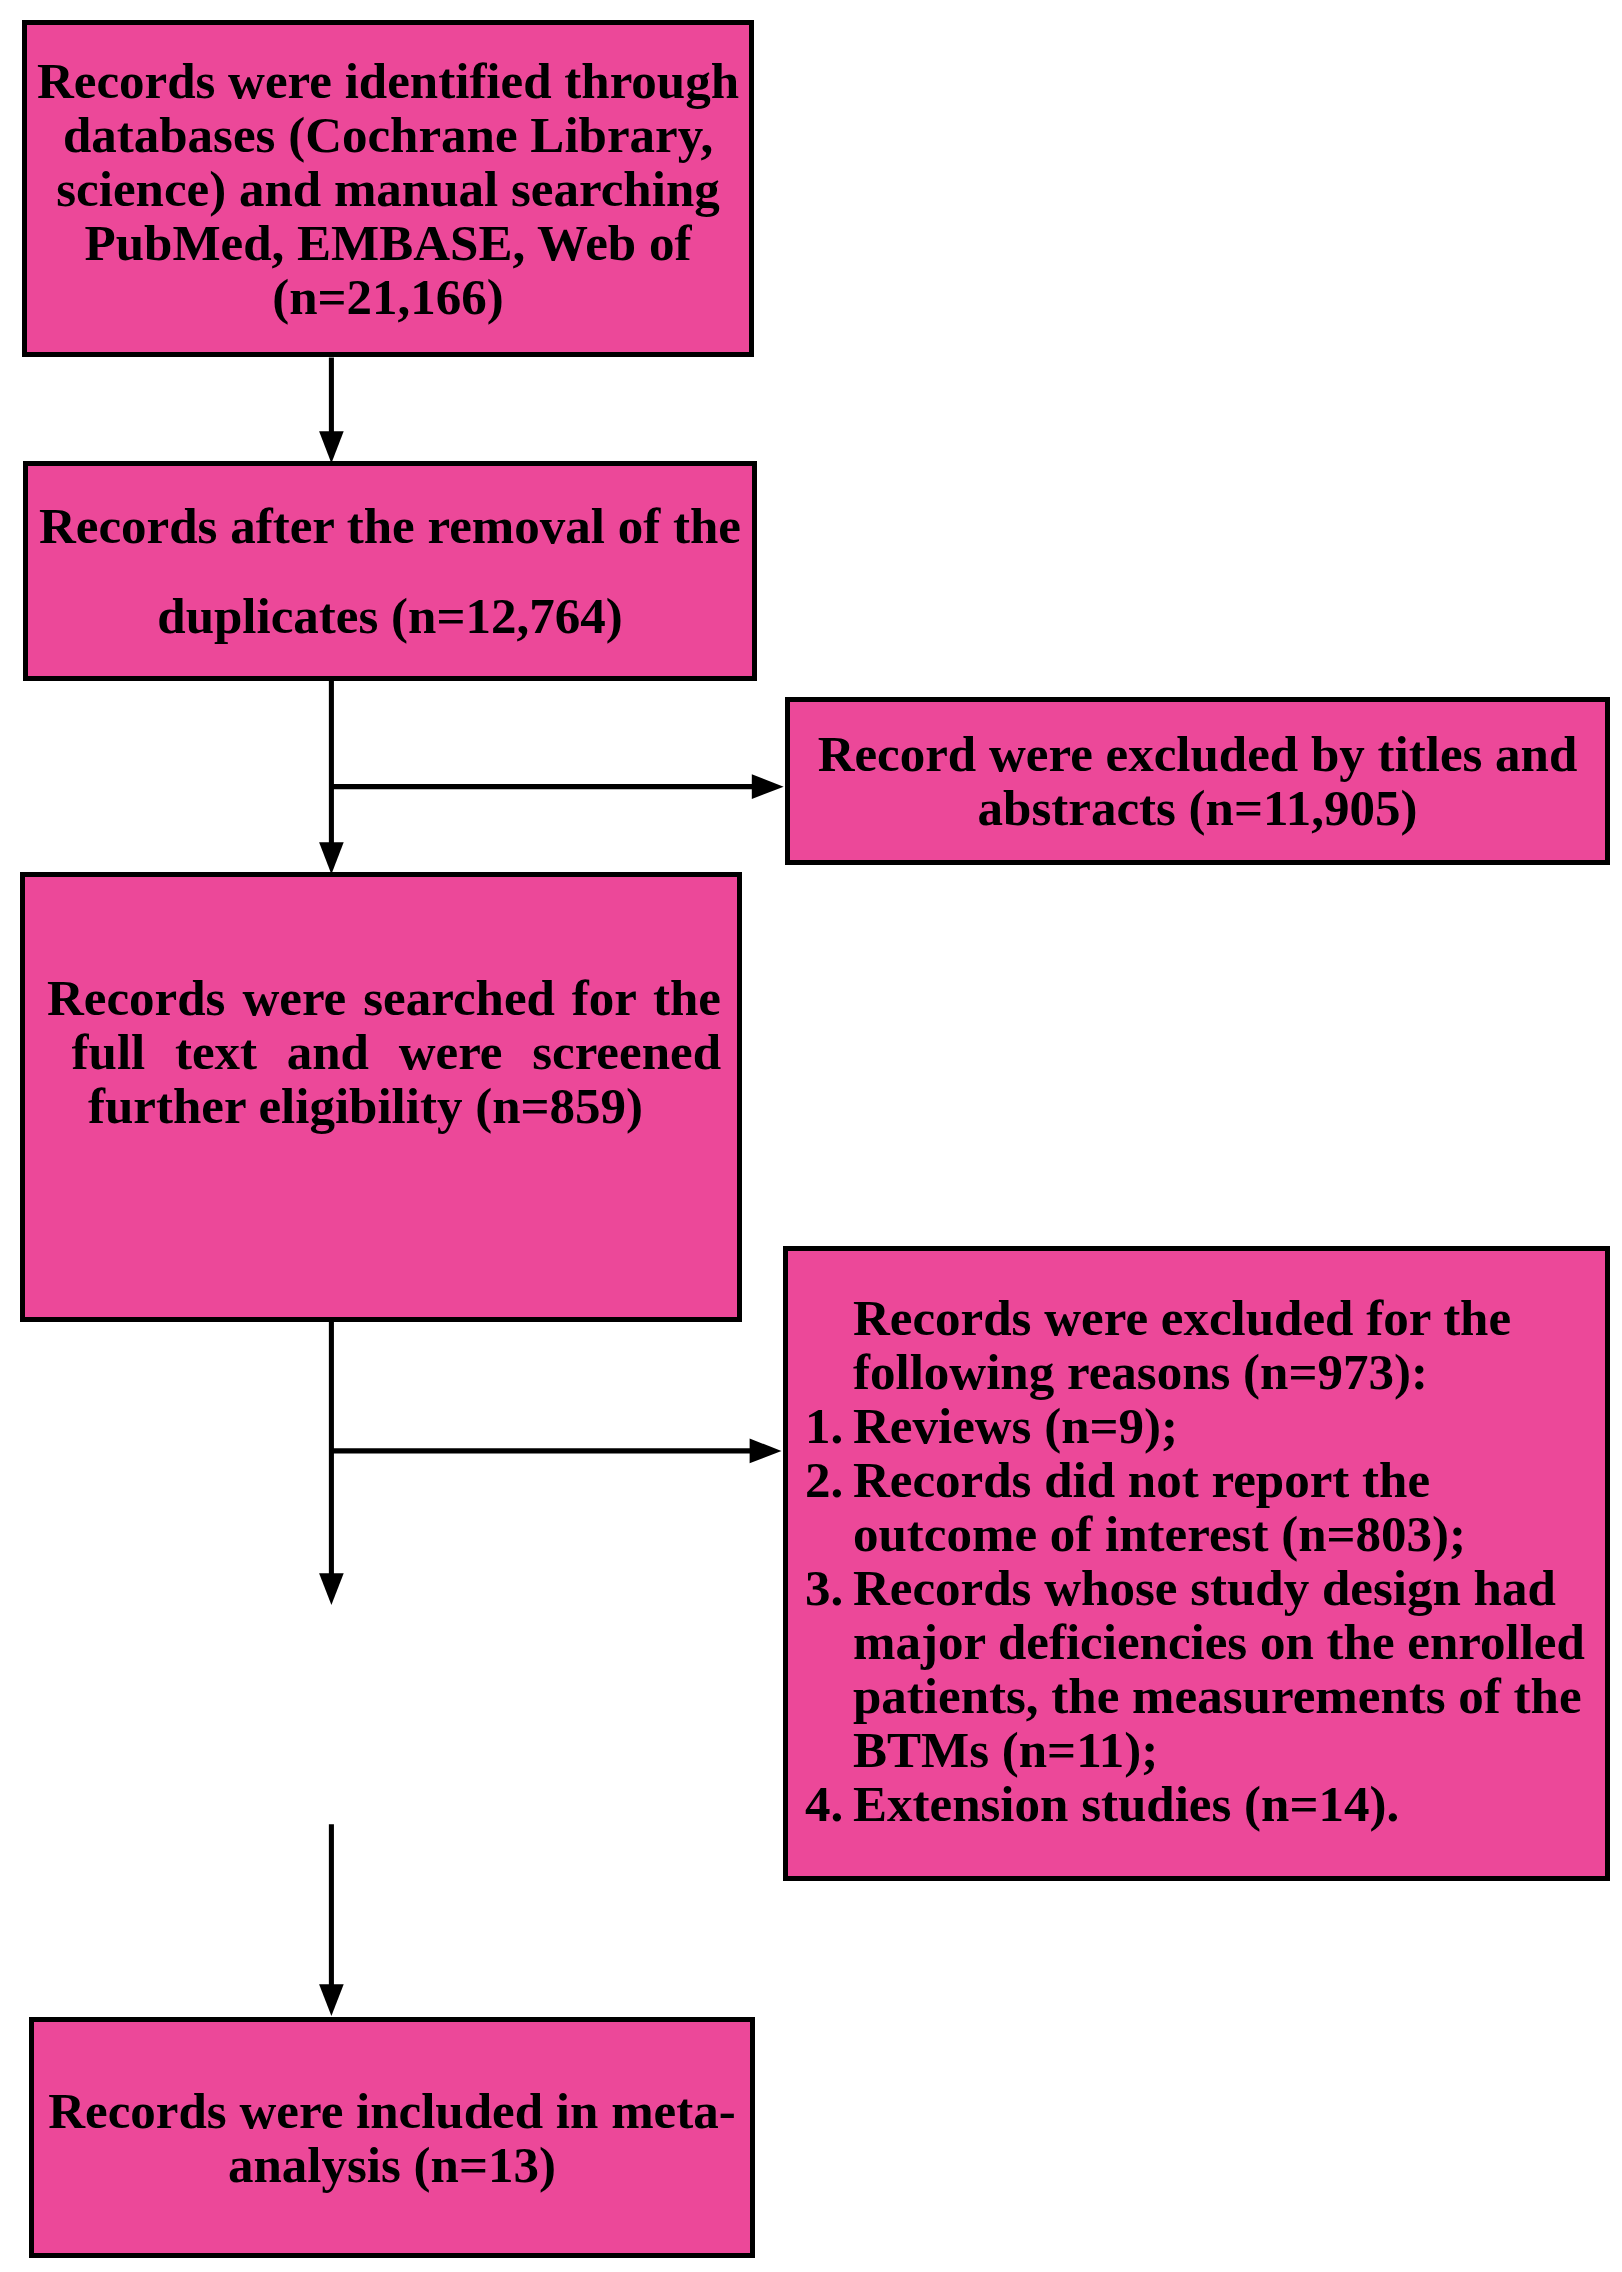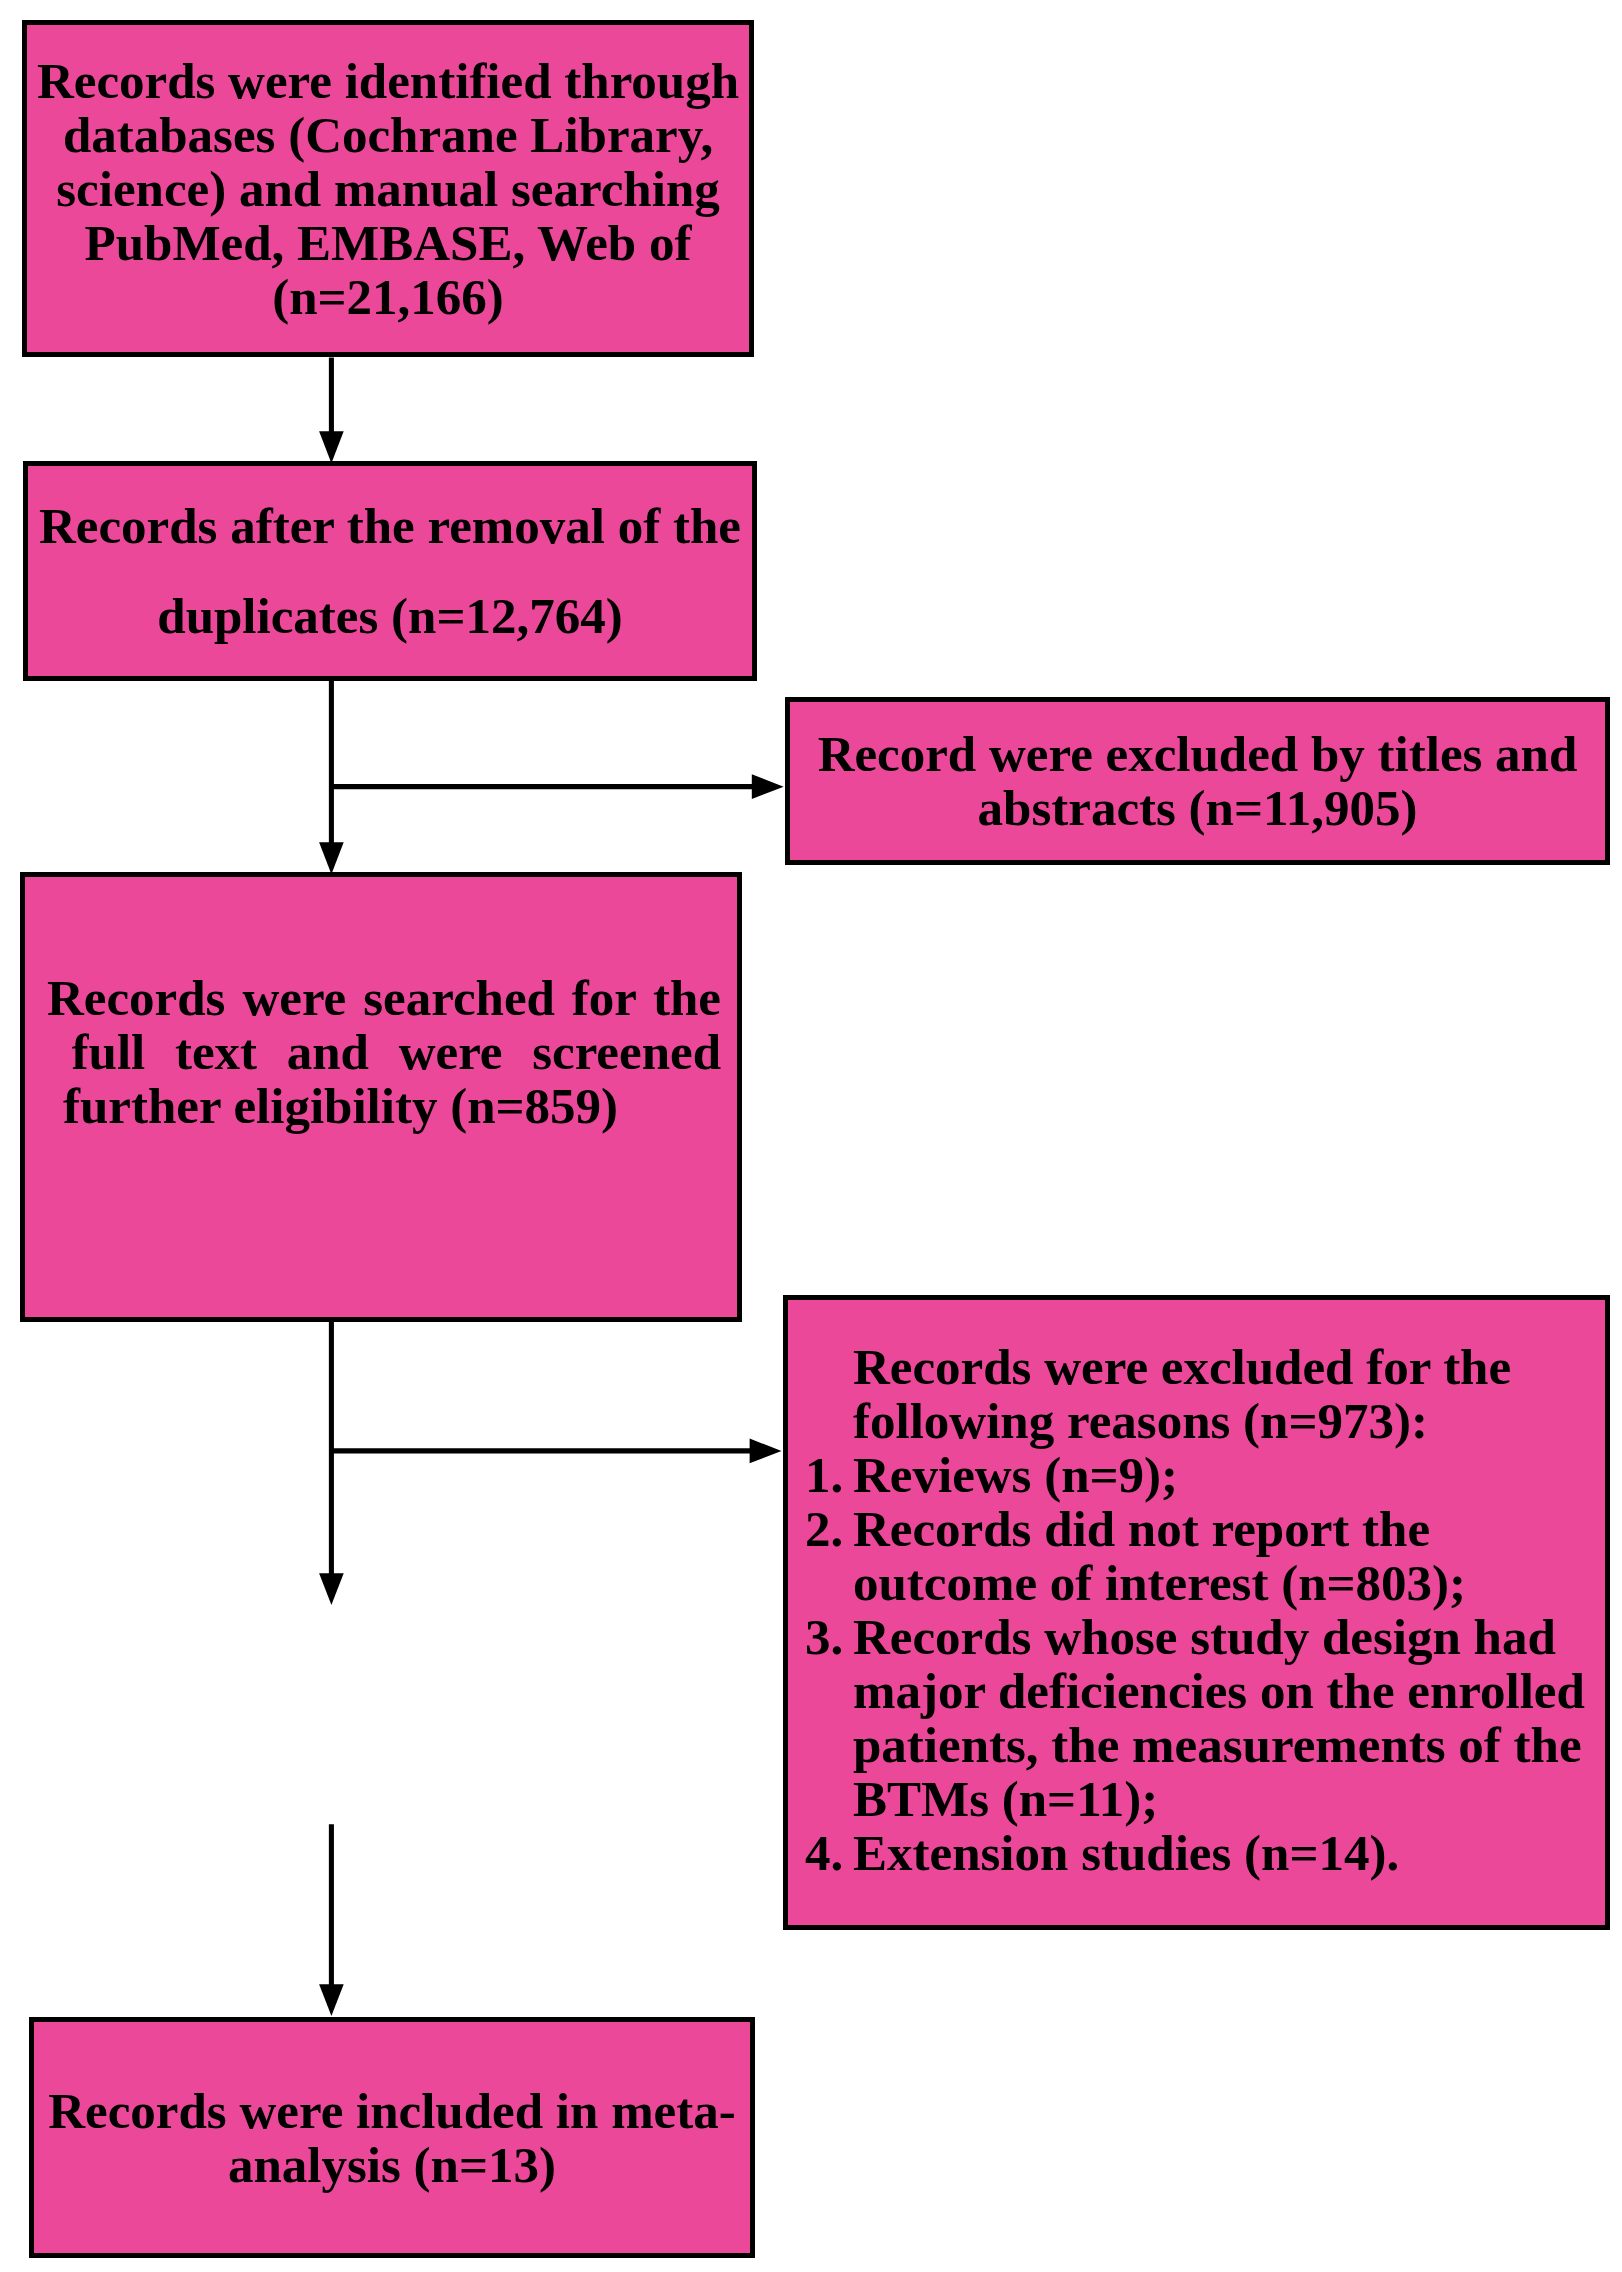--- a/index.html
+++ b/index.html
@@ -46,23 +46,23 @@
   #box-fulltext       { left: 20px;  top: 872px; width: 722px;  height: 450px;
                         padding: 94px 16px 0 22px; }
   .jl {
     height: 54px;
     line-height: 54px;
     text-align: justify;
     overflow: hidden;
   }
   .jl::after { content: ""; display: inline-block; width: 100%; height: 0; }
   .jl-indent { margin-left: 24.6px; }
-  .jlast { line-height: 54px; margin-left: 16px; white-space: nowrap; }
+  .jlast { line-height: 54px; margin-left: 41px; white-space: nowrap; }
   
-  #box-excluded-ft    { left: 783px; top: 1295px; width: 827px; height: 635px;
+  #box-excluded-ft    { left: 783px; top: 1246px; width: 827px; height: 635px;
                         padding: 40px 13px 0 65px; }
   .reason-item { position: relative; }
   .reason-num {
     position: absolute;
     left: -48px;
     top: 0;
     line-height: 54px;
     white-space: nowrap;
   }
   

